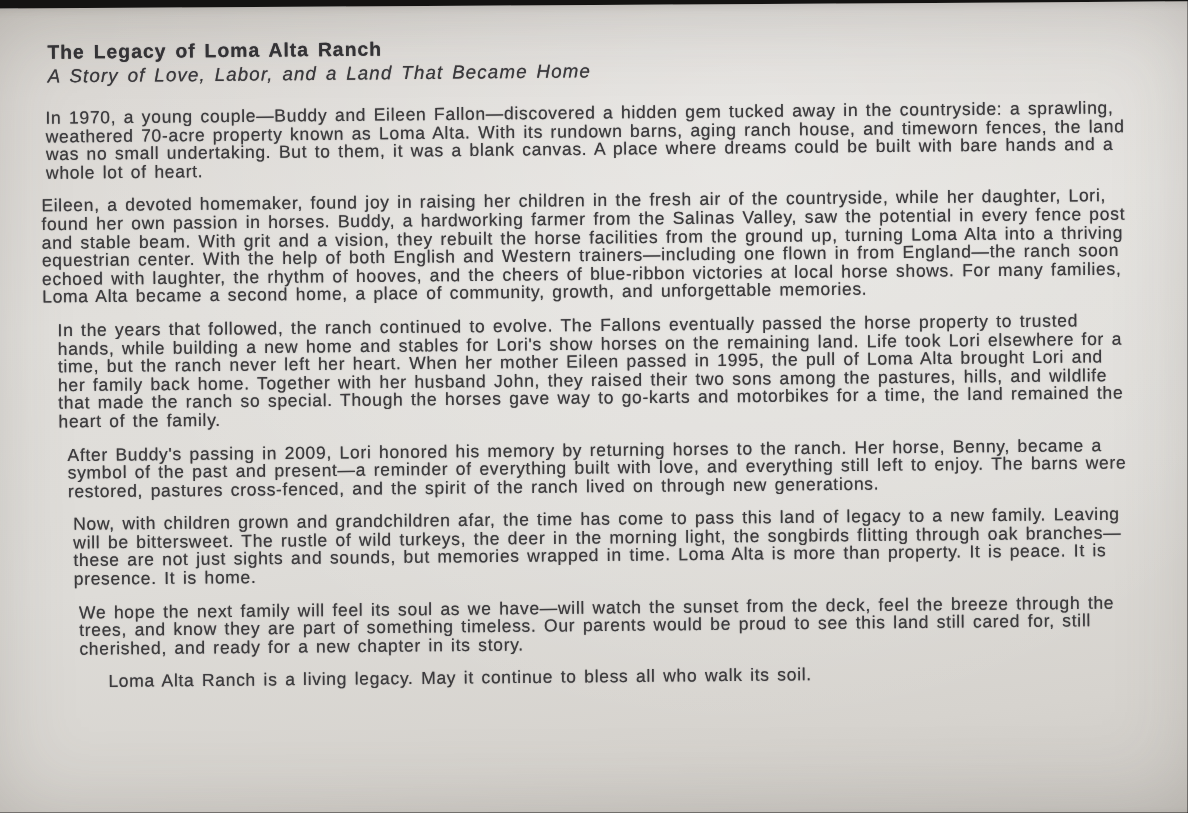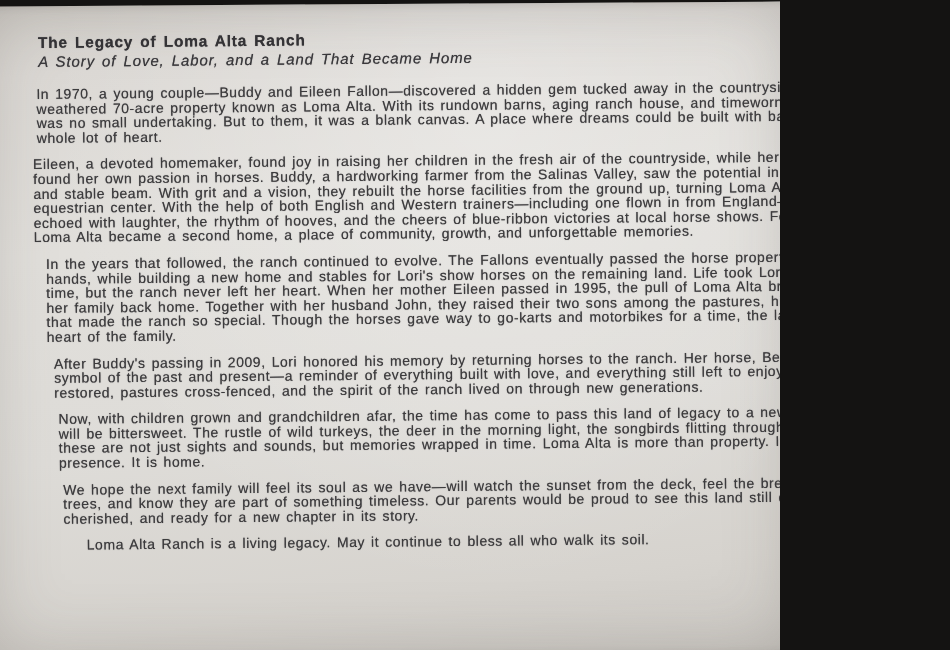--- a/index.html
+++ b/index.html
@@ -2,21 +2,21 @@
 <html><head>
 <meta charset="utf-8">
 <style>
   html,body{margin:0;padding:0;}
   body{
     width:950px;height:650px;overflow:hidden;
     background:#141312;
     font-family:"Liberation Sans","DejaVu Sans",sans-serif;
   }
   .photo{
-    position:relative;width:780px;height:650px;overflow:hidden;
+    position:relative;width:950px;height:650px;overflow:hidden;
     background:#141312;
   }
   
   .paper{
     position:absolute;left:-14px;top:4px;right:-14px;bottom:-6px;
     background:
       radial-gradient(ellipse at 62% 18%, rgba(255,255,255,0.30), rgba(255,255,255,0) 62%),
       linear-gradient(173deg,#d3d0cb 0%,#dbd8d4 10%,#e1dfdb 34%,#dedcd8 62%,#d6d3ce 86%,#cdcac5 100%);
     box-shadow: inset 0 0 70px rgba(92,86,78,.28), inset 0 0 8px rgba(60,55,50,.18);
     transform:rotate(-0.35deg);

